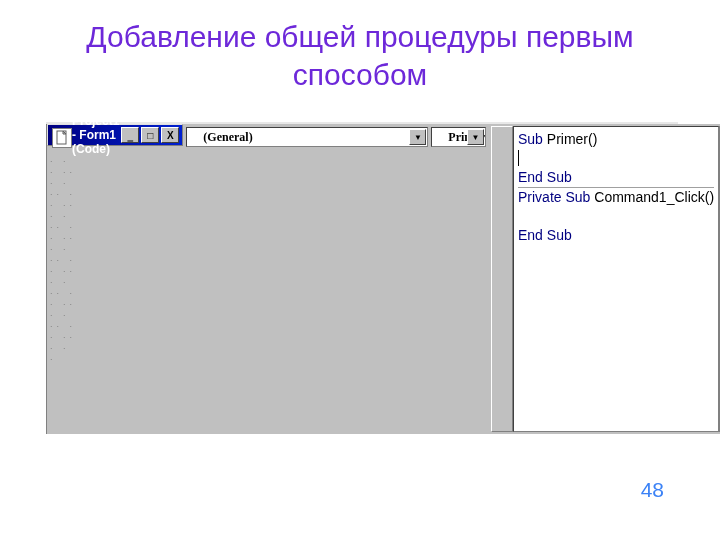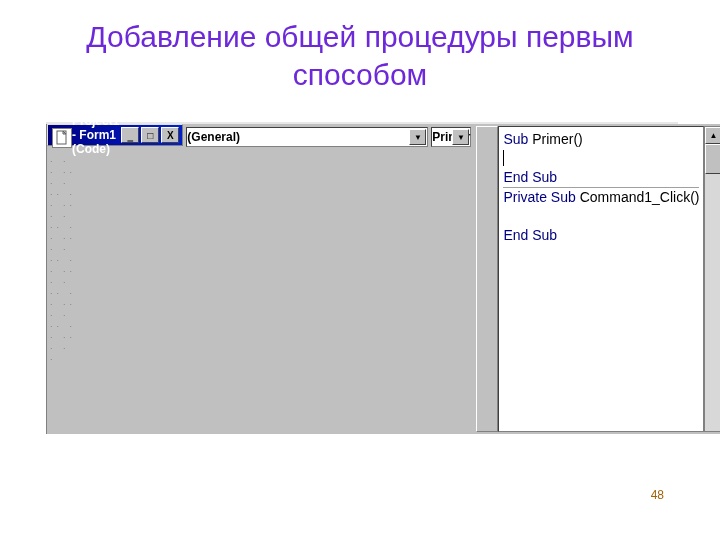--- a/index.html
+++ b/index.html
@@ -16,22 +16,22 @@
     font-size: 30px;
     font-weight: 400;
     color: #6d28d9;
     padding: 18px 40px 12px 40px;
     line-height: 1.25;
   }
   .page-number {
     position: absolute;
     bottom: 38px;
     right: 56px;
-    font-size: 12px;
-    color: #a16207;
+    font-size: 21px;
+    color: #3b82f6;
   }
   .ide-outer {
     position: absolute;
     left: 46px;
     top: 122px;
     width: 632px;
     height: 312px;
     background: #c0c0c0;
     border-top: 2px solid #e8e8e8;
     display: flex;
@@ -119,24 +119,24 @@
     padding: 3px;
     gap: 3px;
   }
   .dropdown {
     background: #fff;
     border: 1px solid #808080;
     border-top-color: #404040;
     border-left-color: #404040;
     display: flex;
     align-items: center;
-    font-family: Liberation Sans, sans-serif;
+    font-family: Liberation Serif, serif;
     font-size: 12px;
     font-weight: bold;
-    padding-left: 0;
+    padding-left: 16px;
     position: relative;
   }
   .dropdown-left { flex: 0 0 242px; }
   .dropdown-right { flex: 1; align-items: center; }
   .dropdown-arrow {
     position: absolute;
     right: 1px;
     top: 1px;
     bottom: 1px;
     width: 17px;

